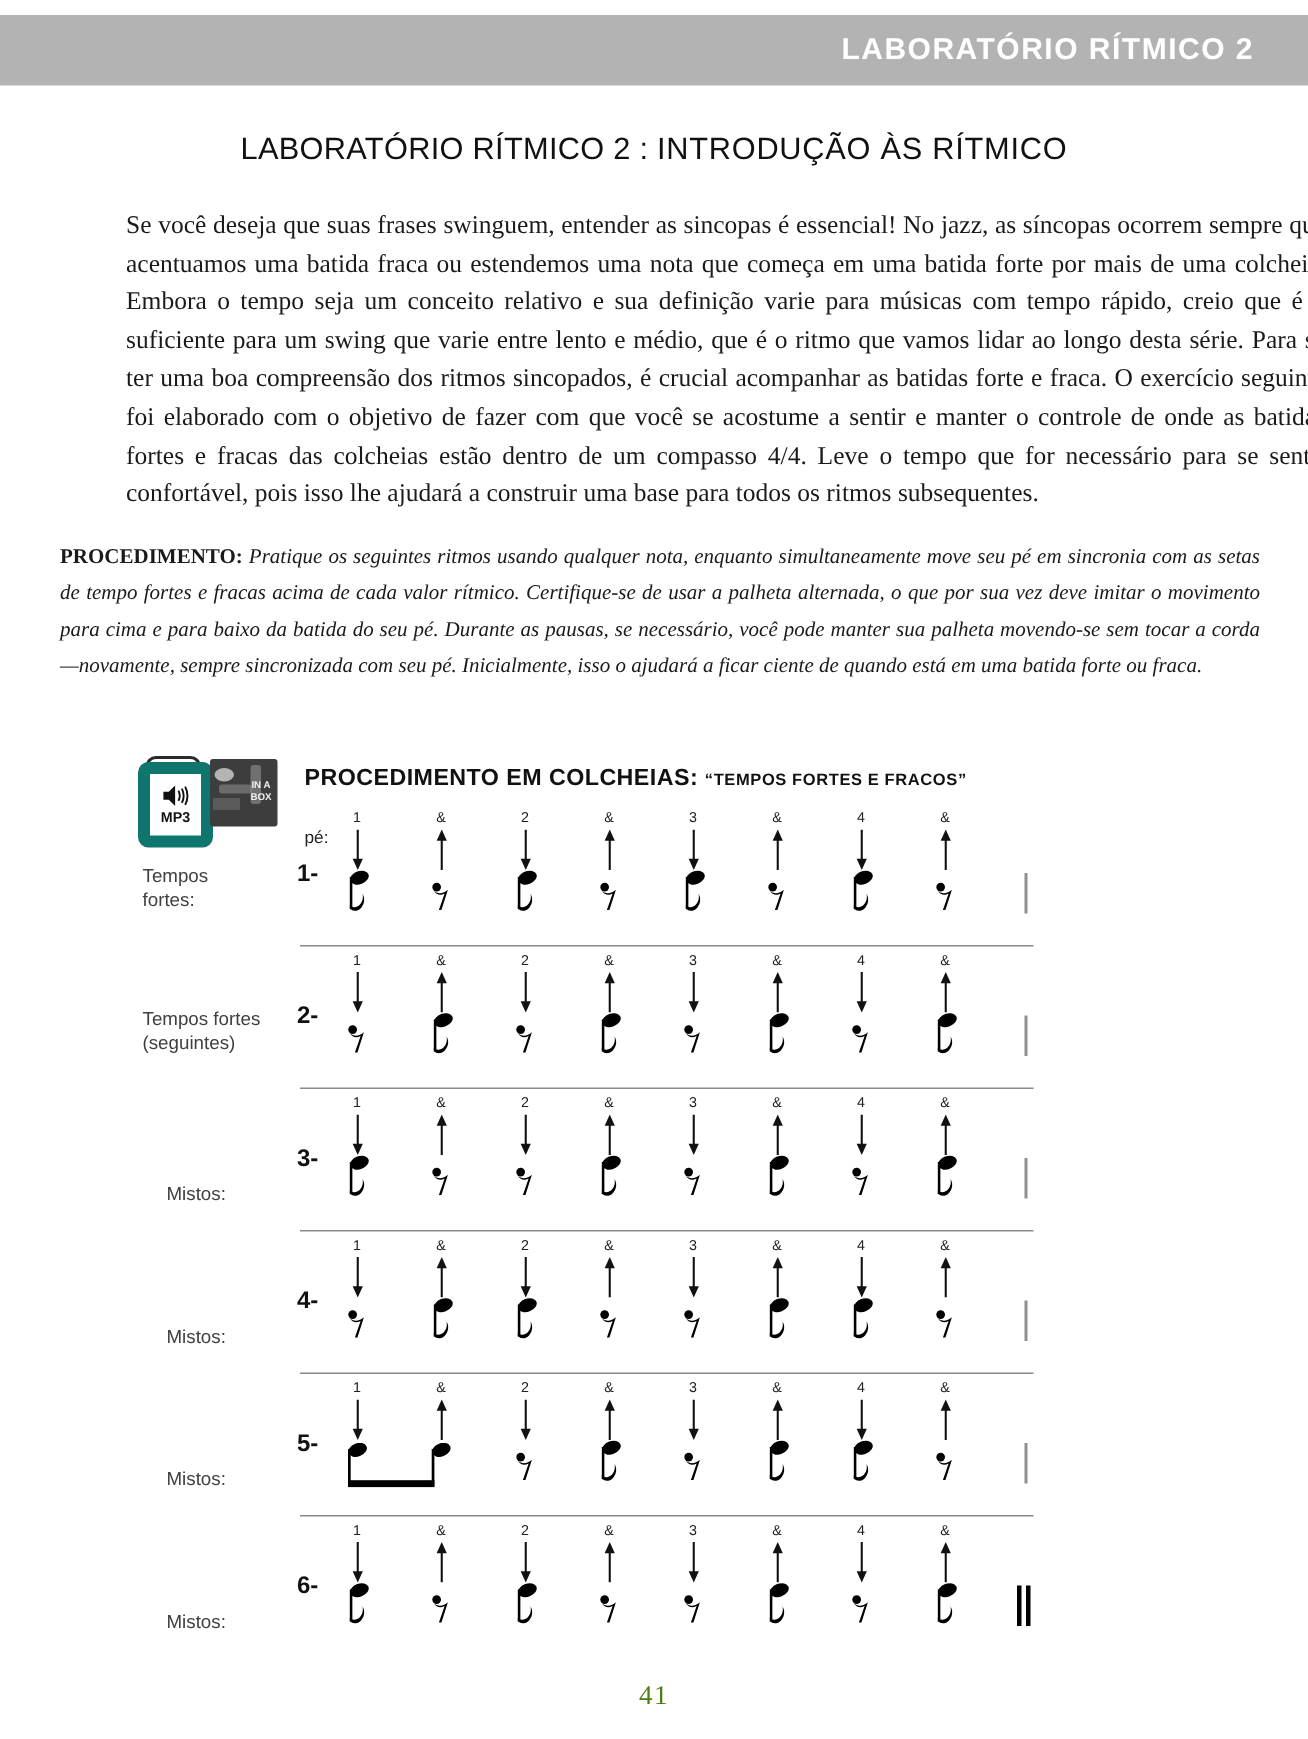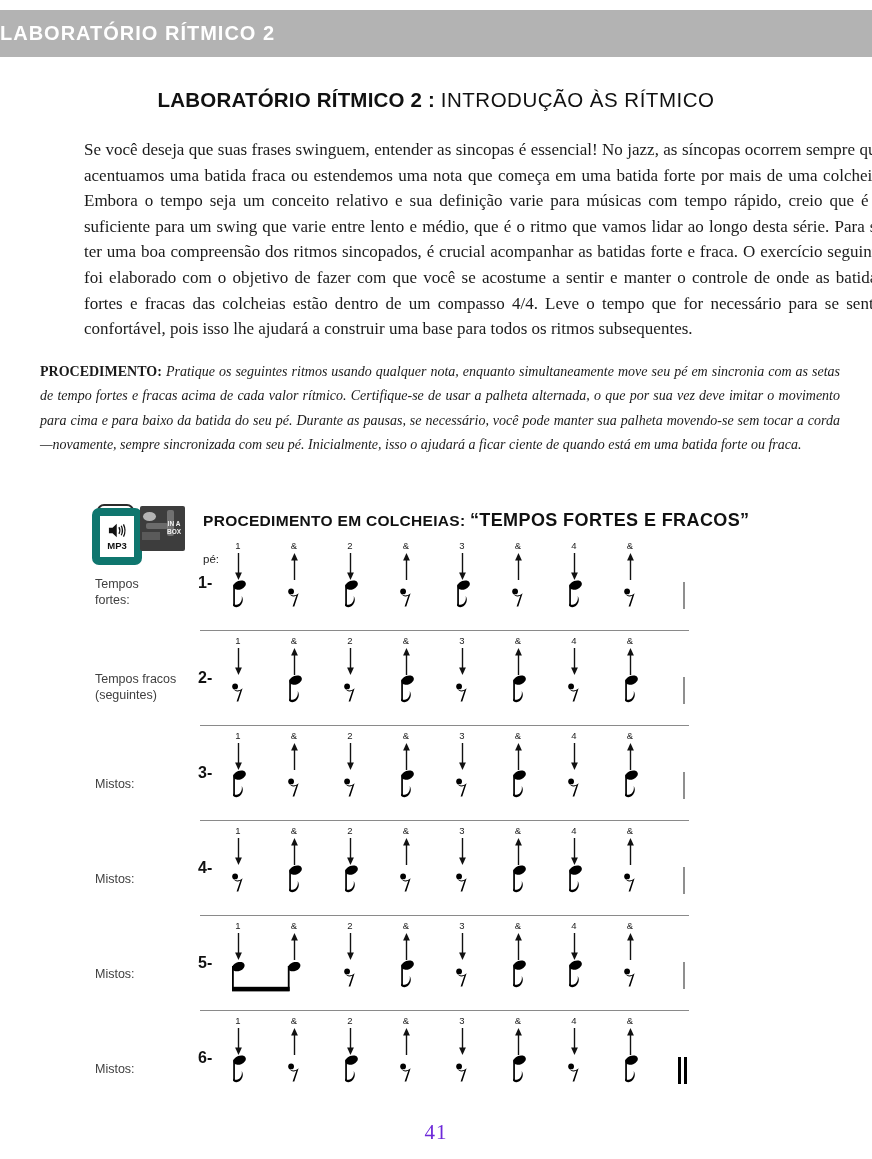--- a/index.html
+++ b/index.html
@@ -1,28 +1,28 @@
 <!DOCTYPE html>
 <html><head>
 <meta charset="utf-8">
 <style>
   html,body{margin:0;padding:0;background:#fff;}
   .page{position:relative;width:872px;height:1159px;background:#fff;overflow:hidden;
         font-family:"Liberation Serif", serif;color:#1a1a1a;}
 
   
   .header-bar{position:absolute;left:0;top:10px;width:872px;height:47px;background:#b3b3b3;
-              display:flex;align-items:center;}
+              display:flex;align-items:center;justify-content:flex-end;}
   .header-bar-title{font-family:"Liberation Sans", sans-serif;font-weight:bold;font-size:20px;
                     color:#fff;letter-spacing:1px;padding-right:36px;}
 
   
   .page-title{position:absolute;left:0;top:88px;width:872px;text-align:center;
               font-family:"Liberation Sans", sans-serif;font-size:20.5px;color:#111;}
-  .page-title .t-bold{font-weight:bold;letter-spacing:0.2px;}
+  .page-title .t-bold{font-weight:normal;letter-spacing:0.2px;}
   .page-title .t-reg{font-weight:normal;letter-spacing:0.5px;}
 
   
   .intro-para{position:absolute;left:40px;top:120px;width:800px;font-size:17px;line-height:25.6px;
               text-align:justify;margin-left:44px;}
   .proc-para{position:absolute;left:40px;top:346px;width:800px;font-size:14px;line-height:24.3px;
              text-align:justify;}
   .proc-label{font-weight:bold;font-style:normal;}
   .proc-text{font-style:italic;}
 
@@ -37,47 +37,47 @@
   .thumb-icon .blob1{position:absolute;left:3px;top:6px;width:13px;height:9px;background:#c9c9c9;border-radius:50%;opacity:.85;}
   .thumb-icon .blob2{position:absolute;left:6px;top:17px;width:22px;height:6px;background:#8a8a8a;opacity:.6;border-radius:2px;}
   .thumb-icon .blob3{position:absolute;left:27px;top:4px;width:7px;height:26px;background:#9a9a9a;opacity:.55;border-radius:2px;}
   .thumb-icon .blob4{position:absolute;left:2px;top:26px;width:18px;height:8px;background:#777;opacity:.5;}
   .thumb-text{position:absolute;right:3px;top:14px;width:16px;font-family:"Liberation Sans", sans-serif;
               font-weight:bold;font-size:6.5px;line-height:7.5px;color:#f0f0f0;text-align:center;}
 
   
   .ex-heading{position:absolute;left:203px;top:510px;font-family:"Liberation Sans", sans-serif;color:#111;white-space:nowrap;}
   .ex-heading .h1{font-weight:bold;font-size:15.5px;letter-spacing:0.3px;}
-  .ex-heading .h2{font-weight:bold;font-size:18px;letter-spacing:0.4px;}
+  .ex-heading .h2{font-weight:bold;font-size:11px;letter-spacing:0.4px;}
 
   
   .ex-rows{position:absolute;left:0;top:536px;width:872px;}
   .ex-row{position:relative;width:872px;height:95px;}
   .row-sep{position:absolute;left:200px;bottom:0;width:489px;height:1px;background:#8a8a8a;}
   .row-label{position:absolute;left:95px;font-family:"Liberation Sans", sans-serif;font-size:12.5px;
              line-height:16px;color:#404040;}
   .row-label.two{top:40px;}
-  .row-label.one{top:50px;}
+  .row-label.one{top:62px;margin-left:16px;}
   .row-num{position:absolute;left:198px;top:38px;font-family:"Liberation Sans", sans-serif;
            font-weight:600;font-size:16px;color:#111;}
   .pe-label{position:absolute;left:203px;top:17px;font-family:"Liberation Sans", sans-serif;
             font-size:11.5px;color:#222;}
   .beat-grid{position:absolute;left:210px;top:4px;display:grid;grid-template-columns:repeat(8,56px);}
   .cell{display:flex;flex-direction:column;align-items:center;}
   .beat{height:13px;font-family:"Liberation Sans", sans-serif;font-size:9.5px;color:#222;}
   .arrow{height:27px;display:flex;align-items:flex-start;justify-content:center;}
   .glyph{height:35px;width:100%;display:flex;justify-content:center;align-items:flex-start;position:relative;}
   .glyph .rest-svg{margin-top:8px;}
   .beam-svg{position:absolute;left:21px;top:42px;}
   .barline{position:absolute;left:683px;top:46px;width:2px;height:27px;background:#8f8f8f;}
   .barline-final{position:absolute;left:678px;top:46px;height:27px;display:flex;gap:3px;}
   .barline-final div{width:3px;height:27px;background:#000;}
 
   .page-number{position:absolute;left:0;top:1120px;width:872px;text-align:center;
-               font-size:21px;color:#6d28d9;letter-spacing:1px;}
+               font-size:18px;color:#4d7c0f;letter-spacing:1px;}
 </style>
 </head>
 <body>
 
 <div class="page">
 
   <div class="header-bar">
     <span class="header-bar-title">LABORATÓRIO RÍTMICO 2</span>
   </div>
 
@@ -251,21 +251,21 @@
                 <path d="M1.2 5.6 C3.5 8.2 7.5 8.0 10.6 5.2 L6.3 18.6 L4.6 18.6 L8.4 7.6 C5.6 9.2 3 8.6 1.2 5.6 Z" fill="#000"></path>
               </svg>
             </div>
           </div>
         </div>
         <div class="barline"></div>
         <div class="row-sep"></div>
       </div>
       <div class="ex-row">
         <div class="row-label two">
-          <div>Tempos fracos</div>
+          <div>Tempos fortes</div>
           <div>(seguintes)</div>
         </div>
         <div class="row-num">2-</div>
         <div class="beat-grid">
           <div class="cell">
             <div class="beat">1</div>
             <div class="arrow">
               <svg width="9" height="27" viewBox="0 0 9 27">
                 <line x1="4.5" y1="0" x2="4.5" y2="20.5" stroke="#111" stroke-width="1.4"></line>
                 <path d="M4.5 27 L1.1 19.5 L7.9 19.5 Z" fill="#111"></path>

